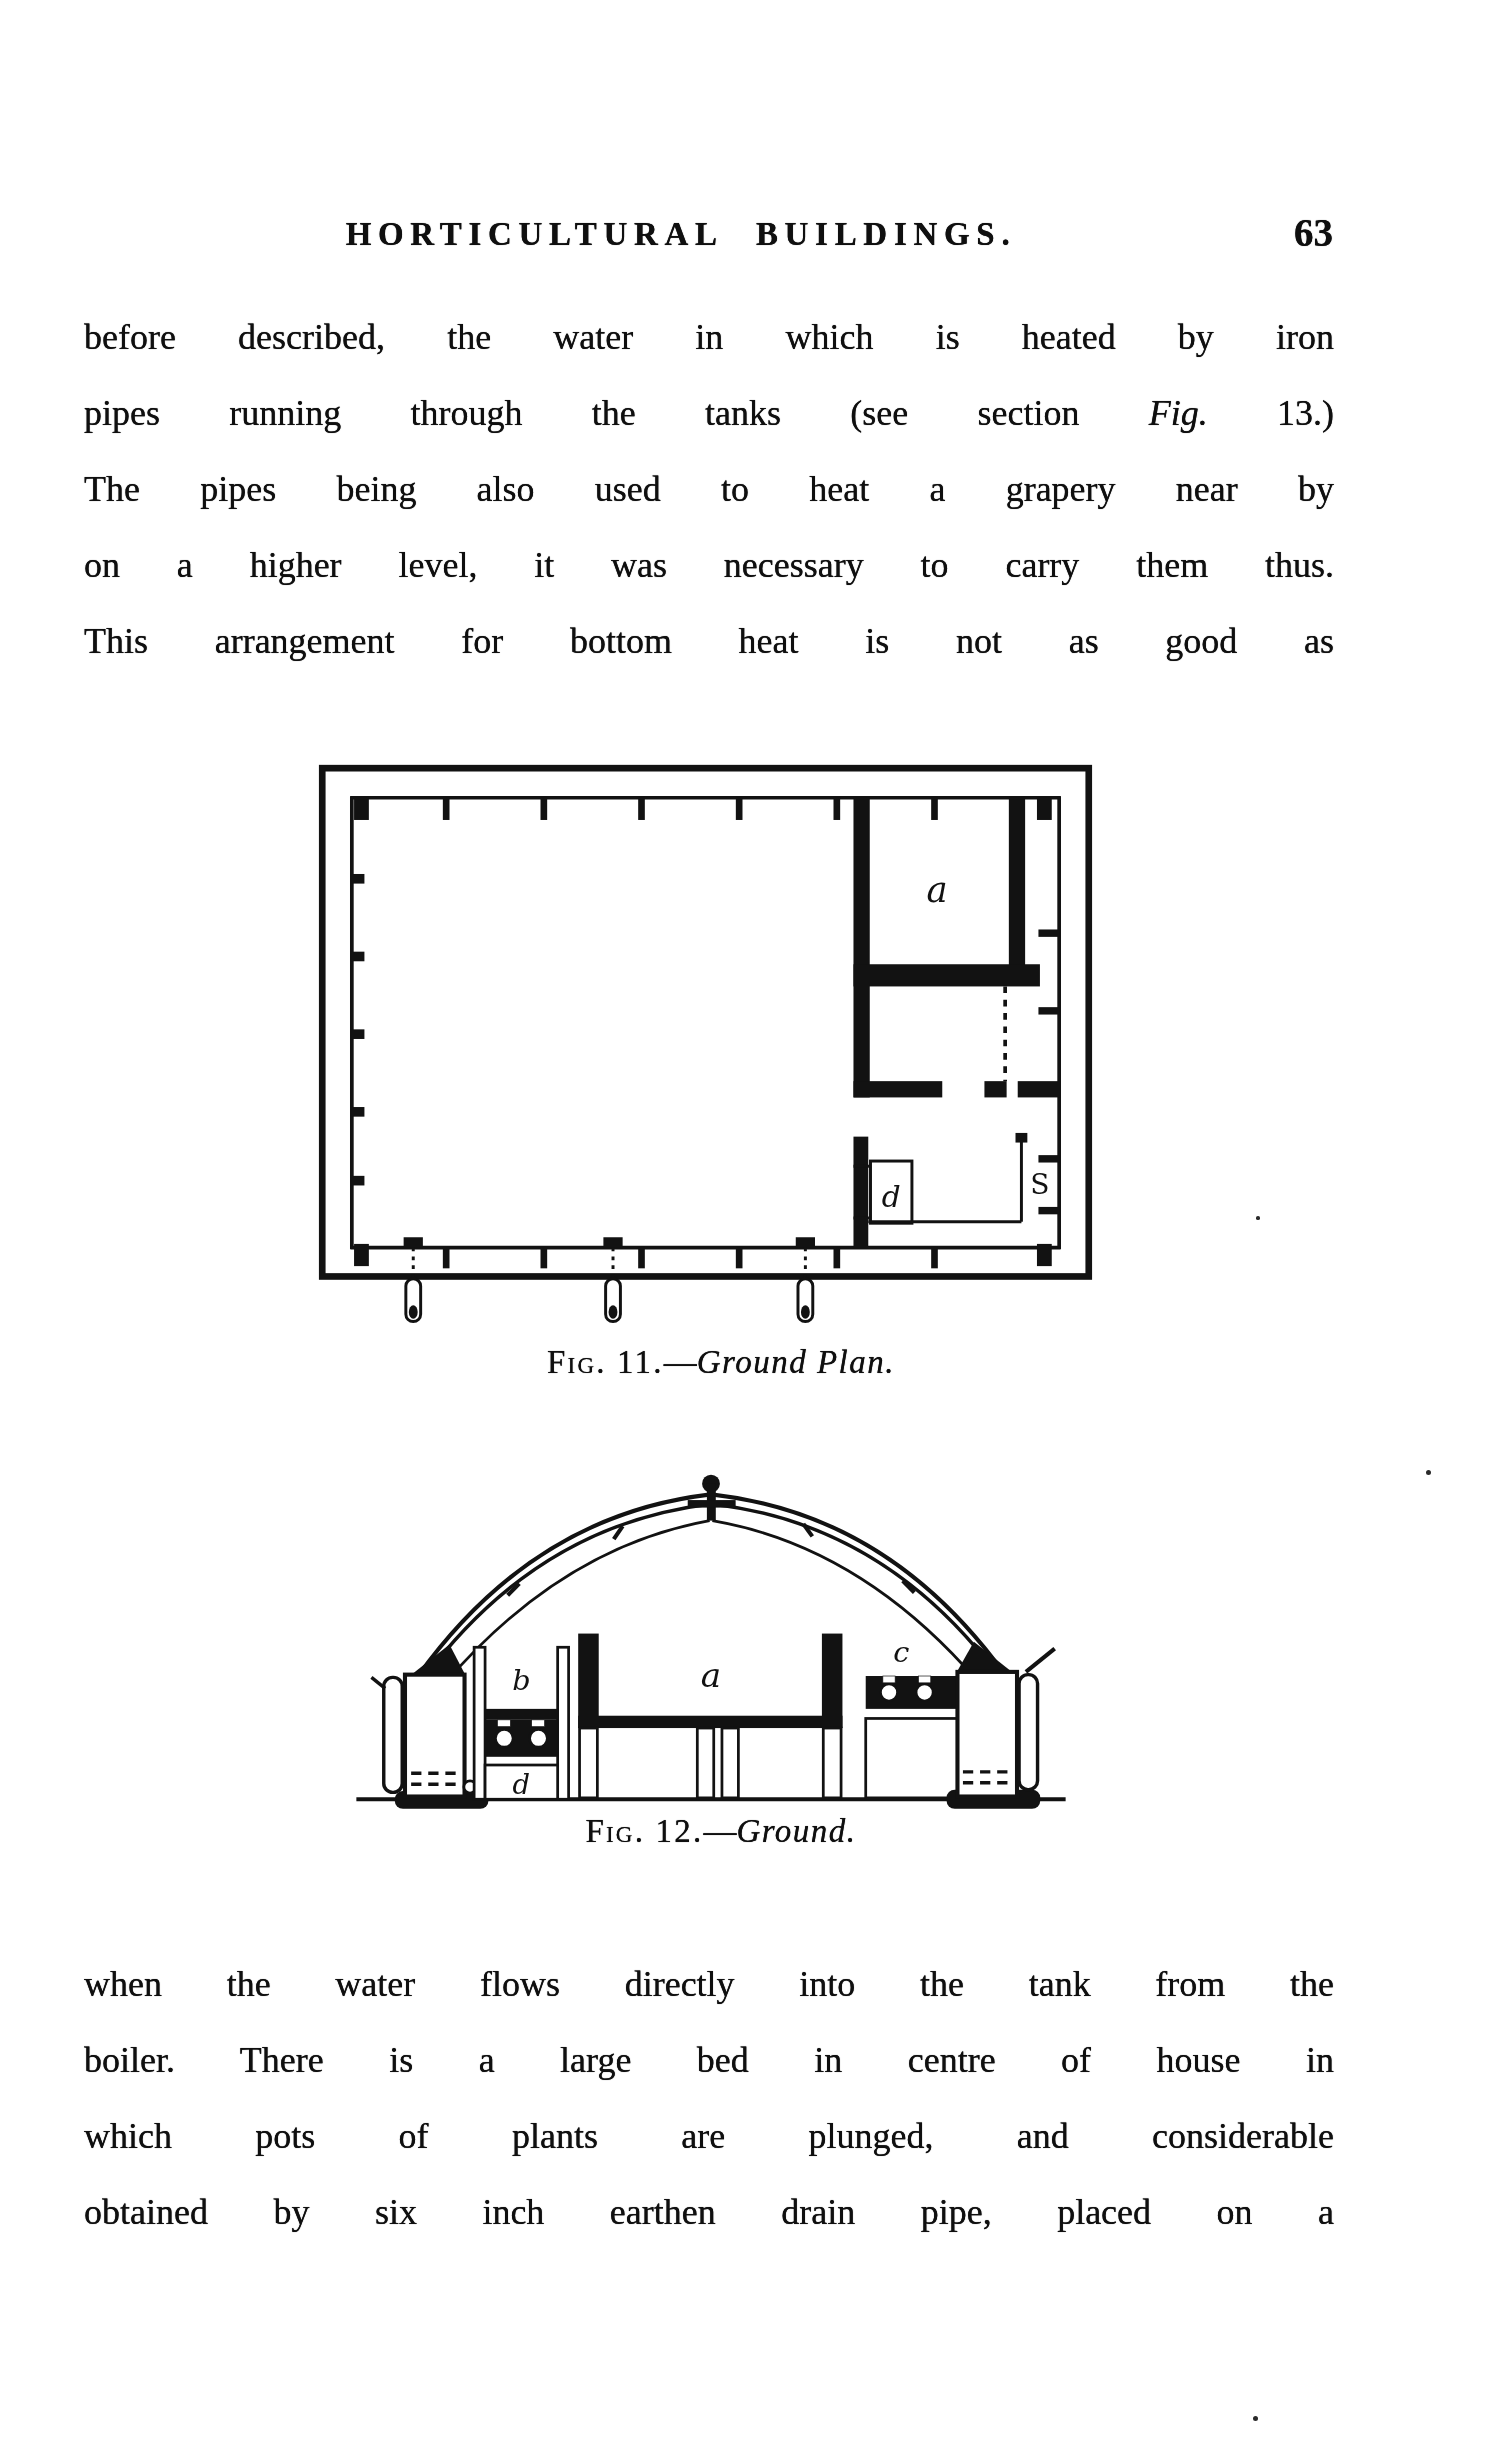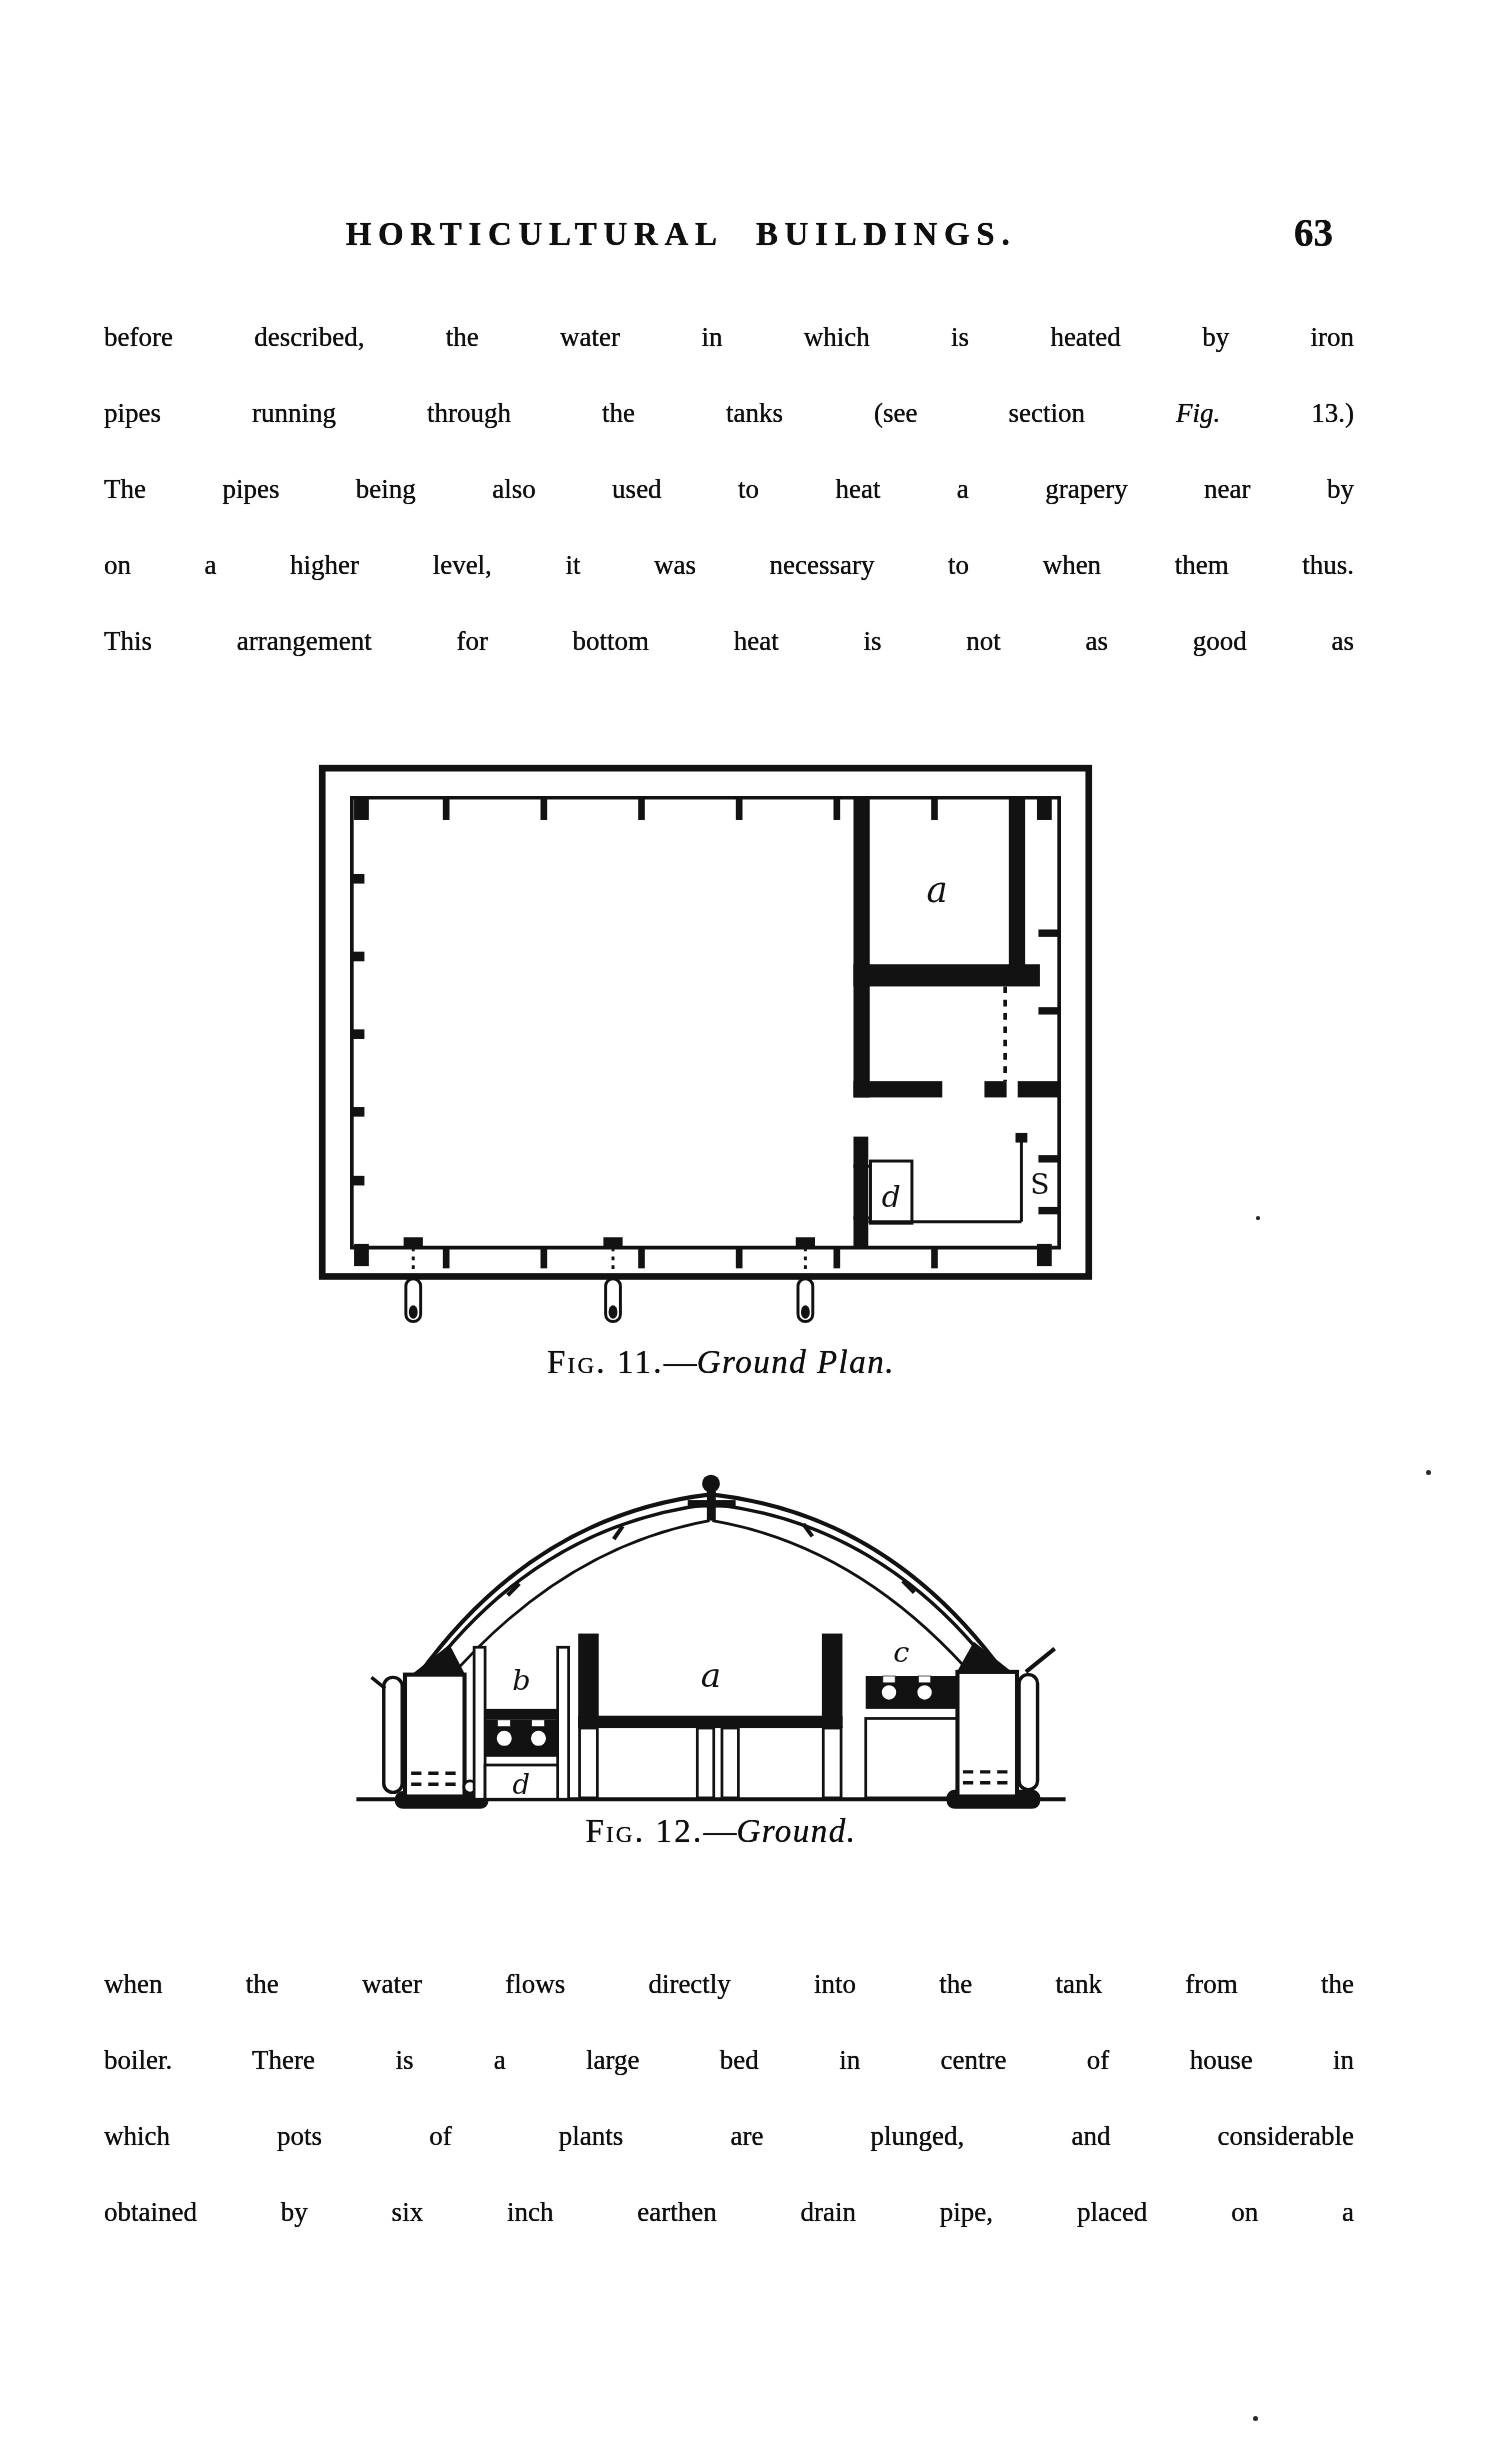--- a/index.html
+++ b/index.html
@@ -16,22 +16,22 @@
     text-align:center;
     font-size:33px;font-weight:700;letter-spacing:6.7px;word-spacing:19px;
     text-shadow:0 0 0.7px #000;
   }
   .page-number{
     position:absolute;top:210px;right:179px;
     font-size:39px;font-weight:700;
     text-shadow:0 0 0.7px #000;
   }
   .para{
-    position:absolute;left:104px;width:1250px;
-    font-size:27px;
+    position:absolute;left:84px;width:1250px;
+    font-size:36px;
   }
   .para1{top:299px;}
   .para2{top:1946px;}
   .tl{
     height:76px;line-height:76px;
     text-align:justify;text-align-last:justify;
     white-space:nowrap;
     text-shadow:0 0 0.7px #000;
   }
   .tl em{font-style:italic;}
@@ -69,21 +69,21 @@
 
 <div class="page">
 
   <div class="running-head">HORTICULTURAL BUILDINGS.</div>
   <div class="page-number">63</div>
 
   <section class="para para1">
     <div class="tl">before described, the water in which is heated by iron</div>
     <div class="tl"><span>pipes running through the tanks (see section</span> <em>Fig.</em> <span>13.)</span></div>
     <div class="tl">The pipes being also used to heat a grapery near by</div>
-    <div class="tl">on a higher level, it was necessary to when them thus.</div>
+    <div class="tl">on a higher level, it was necessary to carry them thus.</div>
     <div class="tl">This arrangement for bottom heat is not as good as</div>
   </section>
 
   <div class="fig fig11">
     <svg viewBox="0 0 1050 765">
       <g class="ink">
         <rect x="7" y="7" width="1036" height="687" stroke-width="9"></rect>
         <g stroke-width="5">
           <line x1="45" y1="47" x2="1005" y2="47"></line>
           <line x1="47" y1="45" x2="47" y2="657"></line>

